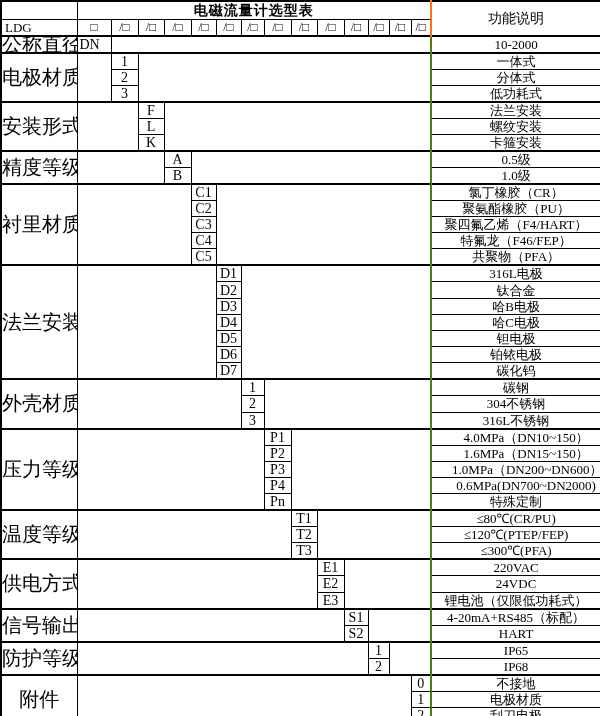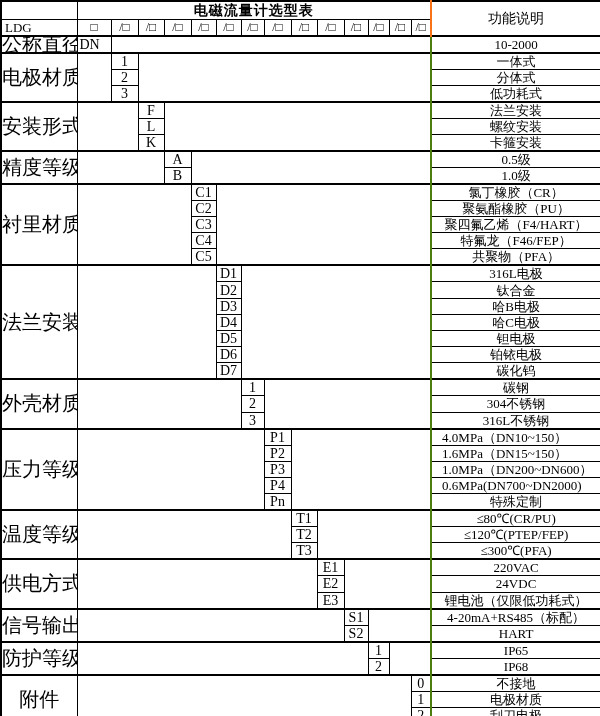--- a/index.html
+++ b/index.html
@@ -20,21 +20,21 @@
   tr.r-model{height:15px;}
   tr.r-opt{height:16.2px;}
   td.title{font-size:14px;letter-spacing:1px;font-weight:bold;}
   td.fn-h{font-size:14px;border-left:2px solid #f97316;font-family:Liberation Serif, serif;}
   td.lbl{font-size:20px;}
   td.ldg{text-align:left;padding-left:3px;font-size:13px;}
   td.box{font-size:12px;}
   td.code{font-size:14px;}
   td.code.dn{text-align:left;padding-left:2px;}
   td.desc{border-left:2px solid #4d7c0f;border-radius:6px;}
-  td.desc.left{text-align:left;padding-left:10px;}
+  td.desc.left{text-align:center;padding-left:20px;}
   td.sp{border-left:1px solid #000;}
   tr.blk td{border-top:2px solid #000;}
 </style>
 </head>
 <body>
 
 <div class="page">
 <table class="sel">
 <colgroup>
   <col style="width:76px">

